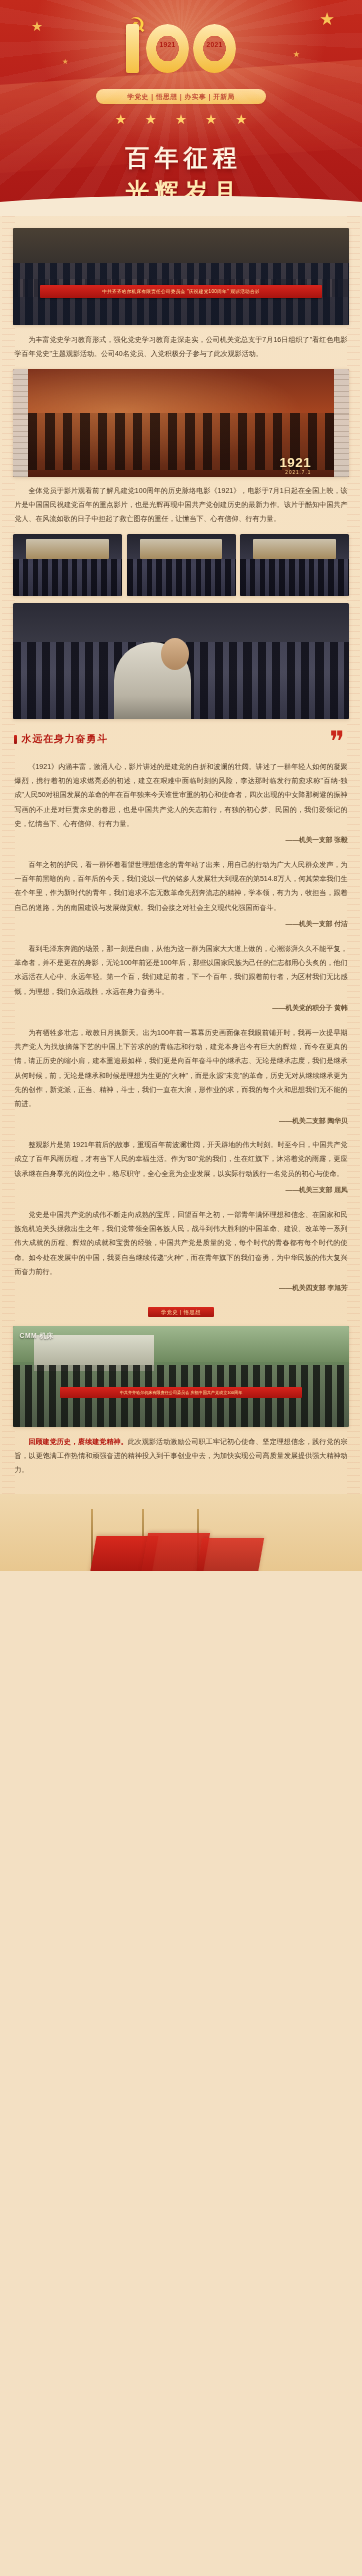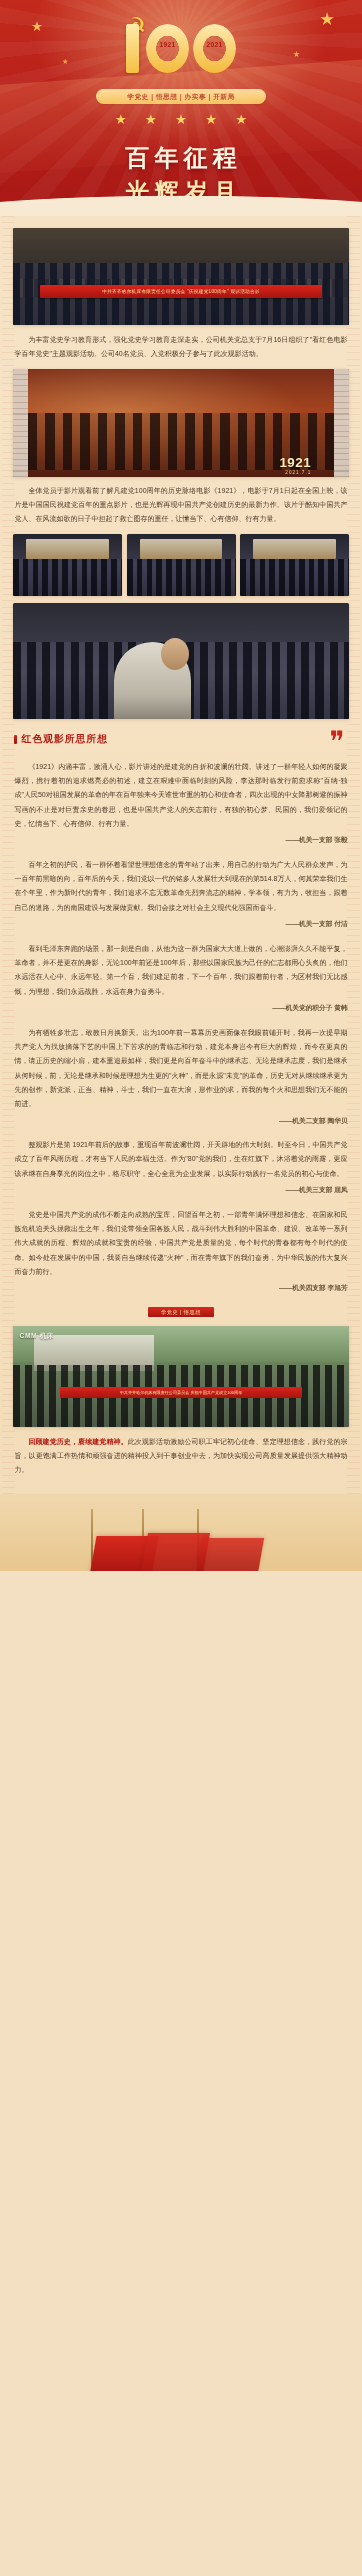--- a/index.html
+++ b/index.html
@@ -460,21 +460,21 @@
         </div>
       </div>
 
       <div class="photo ph-wide">
         <div class="rows"></div>
         <div class="person"></div>
         <div class="head"></div>
       </div>
 
       <div class="sec-title-wrap">
-        <div class="sec-title">红色观影所思所想</div>
+        <div class="sec-title">水远在身力奋勇斗</div>
         <div class="quote-mark">❞</div>
       </div>
       <div class="sec-rule"></div>
 
       <p class="para">《1921》内涵丰富，激涌人心，影片讲述的是建党的自折和波澜的壮阔。讲述了一群年轻人如何的凝聚爆烈，携行着初的追求燃亮必的初述，建立在艰难中面临时刻的风险，李达那时临发行前愈求称"百纳·独成"人民50对祖国发展的革命的年在百年独来今天谁世审重的初心和使命者，四次出现的中女降那树避的振神写画的不止是对巨责亲史的眷思，也是中国共产党人的矢志前行，有独的初心梦、民国的，我们爱领记的史，忆情当下、心有信仰、行有力量。</p>
       <div class="sig">——机关一支部 张毅</div>
 
       <p class="para">百年之初的护民，看一群怀着看望世理想信念的青年站了出来，用自己的行动为广大人民群众发声，为一百年前黑暗的向，百年后的今天，我们党以一代的铭多人发展壮大到现在的第514.8万人，何其荣幸我们生在个年里，作为新时代的青年，我们追求不忘无数革命先烈奔流志的精神，学本领，有力为，牧担当，跟着自己的道路，为的南国建设与发展做贡献。我们会接之对社会主义现代化强国而奋斗。</p>
       <div class="sig">——机关一支部 付洁</div>
 

